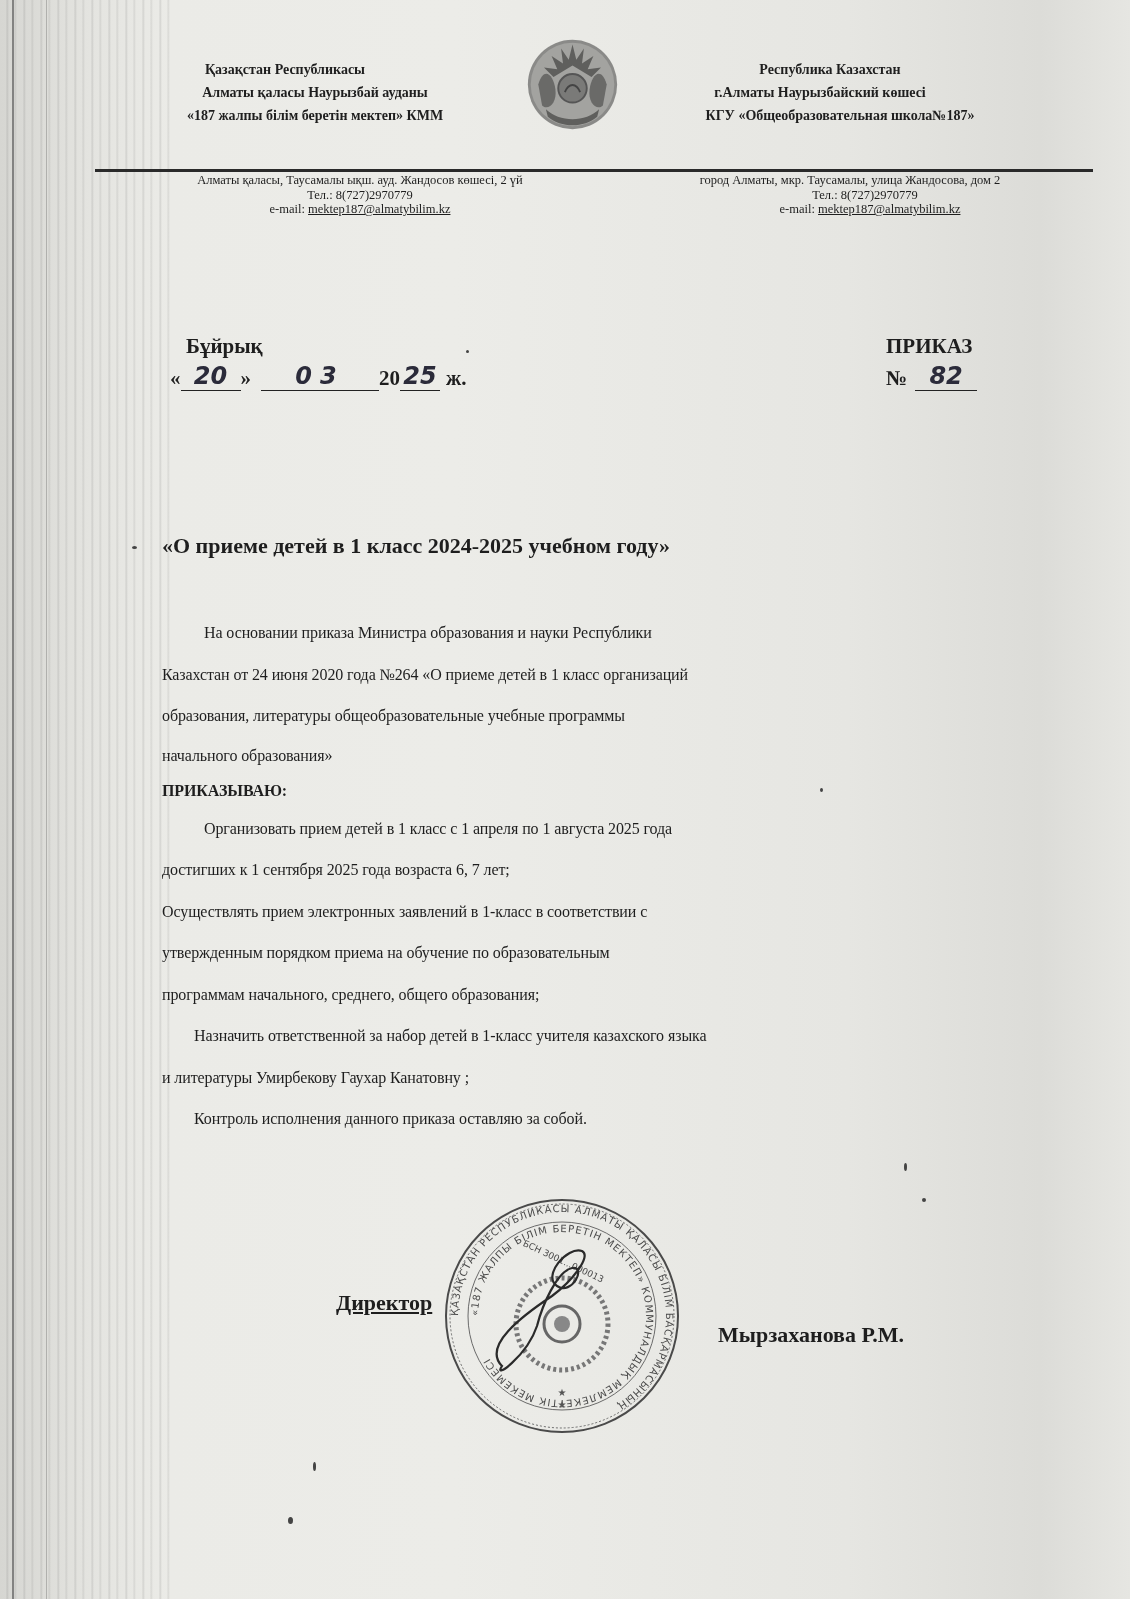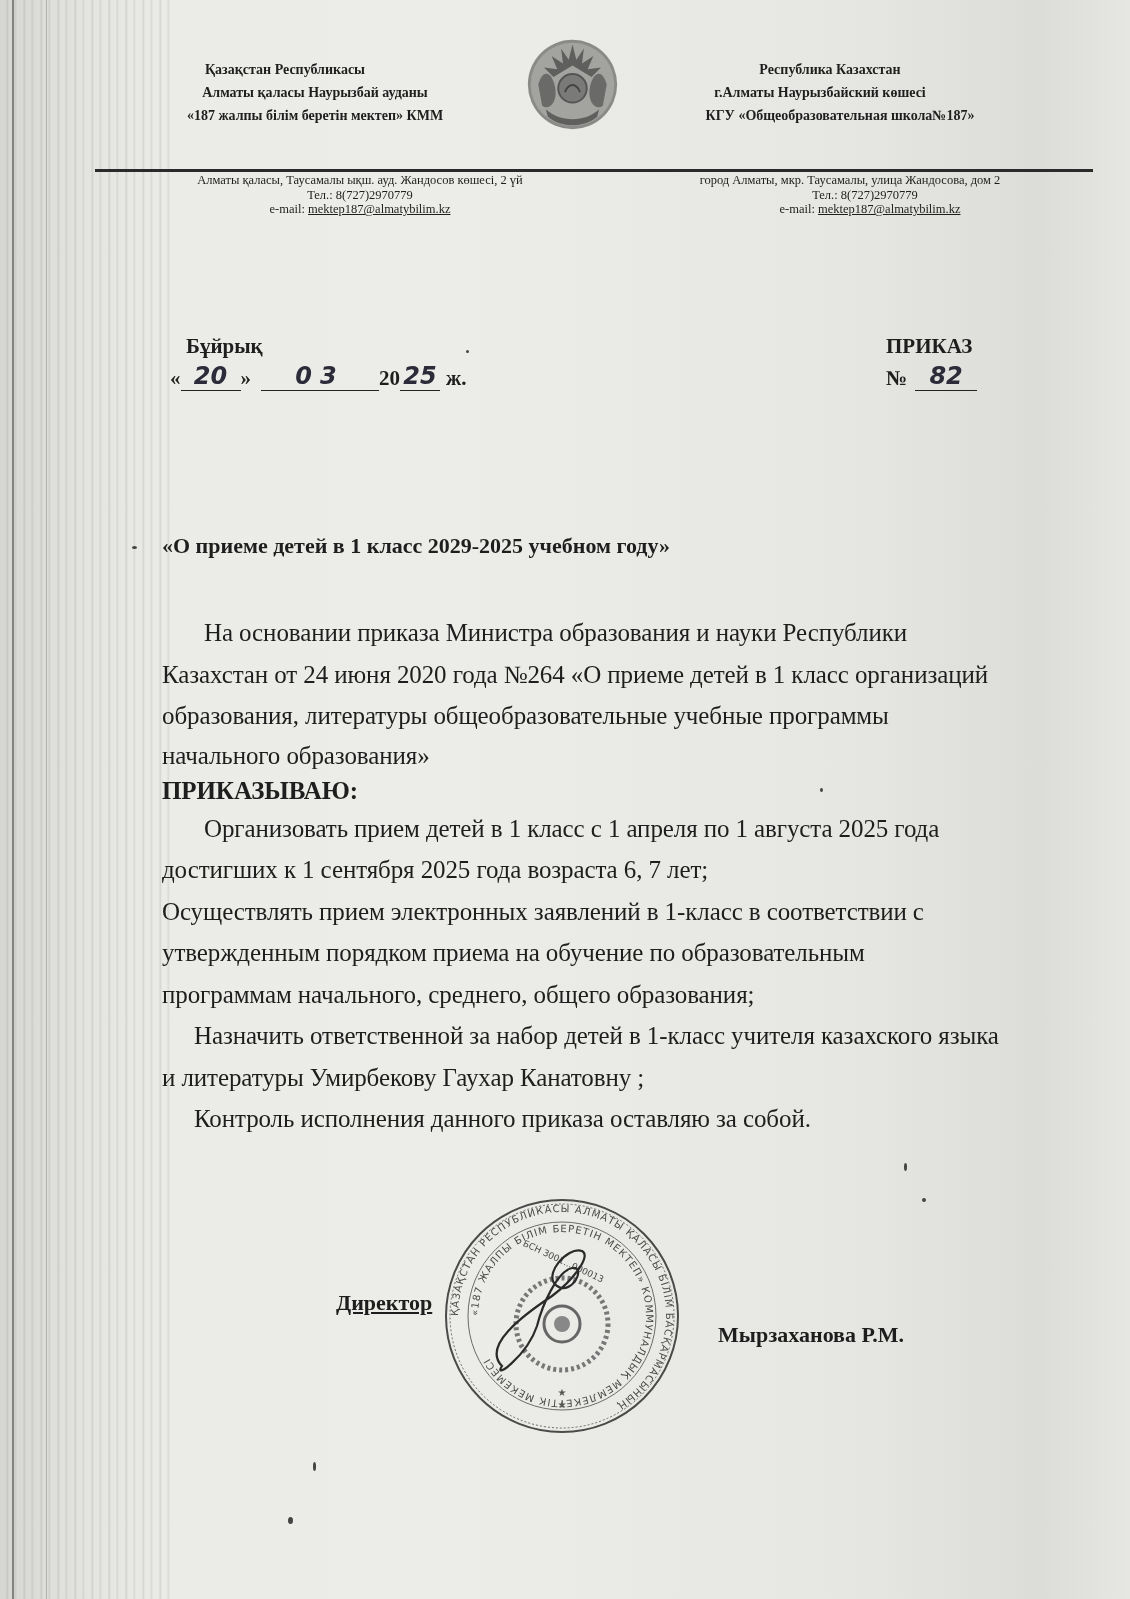--- a/index.html
+++ b/index.html
@@ -20,21 +20,21 @@
   .hdr-bold { font-weight: bold; font-size: 14px; line-height: 23px; white-space: nowrap; }
   .hdr-small { font-size: 12.5px; line-height: 14.5px; white-space: nowrap; }
   .center { text-align: center; }
   .underline { text-decoration: underline; }
   .rule { position: absolute; left: 95px; width: 998px; height: 3px; background: #2a2a2a; top: 169px; }
   .emblem { position: absolute; left: 525px; top: 37px; width: 95px; height: 95px; }
   .doc-label { font-weight: bold; font-size: 21px; white-space: nowrap; }
   .hand { font-family: "DejaVu Sans", sans-serif; font-style: italic; font-size: 24px; color: #2b2b3a; }
   .blank { display: inline-block; border-bottom: 1.5px solid #222; text-align: center; }
   .title { font-weight: bold; font-size: 22px; white-space: nowrap; }
-  .body-text { font-size: 25px; line-height: 41.5px; white-space: nowrap; letter-spacing: -0.1px; font-family: Liberation Serif, serif; }
+  .body-text { font-size: 16px; line-height: 41.5px; white-space: nowrap; letter-spacing: -0.1px; font-family: Liberation Serif, serif; }
   .bold { font-weight: bold; }
   .sig-label { font-weight: bold; font-size: 22px; white-space: nowrap; }
   .seal { position: absolute; left: 442px; top: 1196px; width: 240px; height: 240px; }
   .speck { position: absolute; background: #444; border-radius: 50%; }
 </style>
 </head>
 <body>
 
 <div class="streaks"></div>
 <div class="edge-line" style="left:12px;"></div>
@@ -91,21 +91,21 @@
   <span class="blank" style="width:40px;"><span class="hand">25</span></span>
   <span style="margin-left:6px;">ж.</span>
 </div>
 
 <div class="abs doc-label" style="left:886px; top:334px;">ПРИКАЗ</div>
 <div class="abs doc-label" style="left:886px; top:362px; display:flex; align-items:flex-end;">
   <span>№</span>
   <span class="blank" style="width:62px; margin-left:8px;"><span class="hand">82</span></span>
 </div>
 
-<div class="abs title" style="left:162px; top:533px;">«О приеме детей в 1 класс 2029-2025 учебном году»</div>
+<div class="abs title" style="left:162px; top:533px;">«О приеме детей в 1 класс 2024-2025 учебном году»</div>
 
 <div class="abs" style="left:162px; top:612px;">
   <div class="body-text" style="padding-left:42px;">На основании приказа Министра образования  и науки  Республики</div>
   <div class="body-text">Казахстан  от 24 июня 2020 года №264  «О  приеме детей в 1 класс организаций</div>
   <div class="body-text">образования, литературы общеобразовательные учебные программы</div>
   <div class="body-text" style="line-height:37px;">начального образования»</div>
   <div class="body-text bold" style="line-height:34px;">ПРИКАЗЫВАЮ:</div>
   <div class="body-text" style="padding-left:42px;">Организовать прием детей в 1 класс с  1 апреля по 1 августа 2025 года</div>
   <div class="body-text">достигших к 1 сентября 2025 года  возраста 6, 7 лет;</div>
   <div class="body-text">Осуществлять  прием электронных заявлений в 1-класс  в соответствии  с</div>

